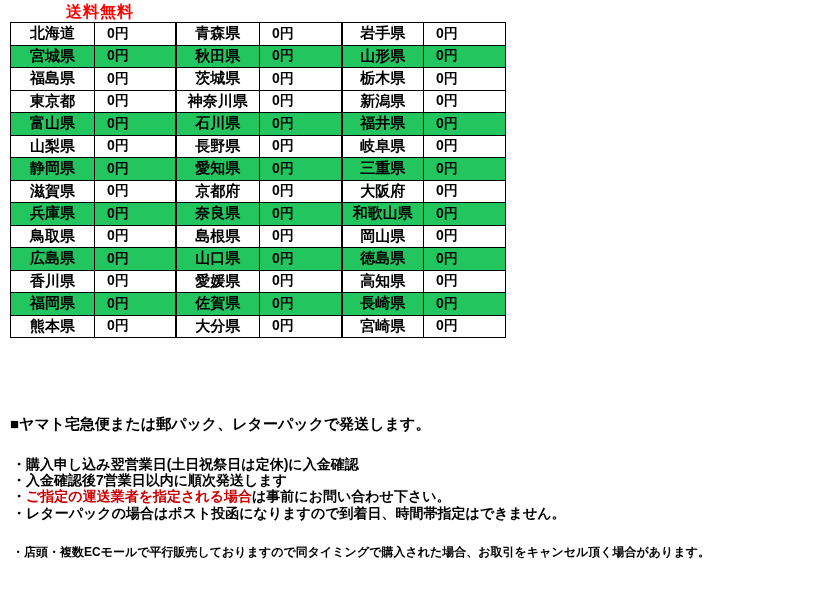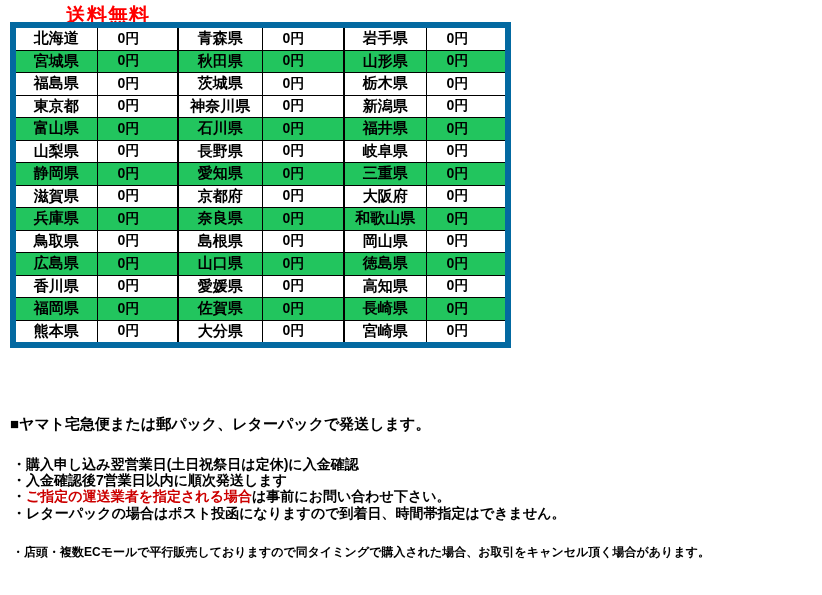--- a/index.html
+++ b/index.html
@@ -12,47 +12,47 @@
     position: relative;
     width: 822px;
     height: 595px;
     background: #ffffff;
     overflow: hidden;
   }
   .free-ship {
     position: absolute;
     left: 66px;
     top: 2px;
-    font-size: 20px;
+    font-size: 16px;
     font-weight: bold;
     color: #ff0000;
     letter-spacing: 1px;
     white-space: nowrap;
   }
   table.fee-table {
     position: absolute;
     left: 10px;
     top: 22px;
     border-collapse: collapse;
     table-layout: fixed;
-    border: 6px solid #0369a1;
+    border: 1px solid #0369a1;
   }
   table.fee-table td {
     border: 1px solid #000000;
     height: 21.5px;
     padding: 0;
     font-weight: bold;
     font-size: 15px;
     color: #000000;
     background: #ffffff;
     overflow: hidden;
     white-space: nowrap;
   }
   table.fee-table td.pref { text-align: center; }
-  table.fee-table td.fee  { text-align: left; padding-left: 20px; font-size: 14px; }
+  table.fee-table td.fee  { text-align: left; padding-left: 12px; font-size: 14px; }
   table.fee-table td.group-start { border-left: 2px solid #000000; }
   table.fee-table tr.alt td { background: #22c55e; }
   .heading {
     position: absolute;
     left: 10px;
     top: 415px;
     font-size: 15px;
     font-weight: bold;
     color: #000000;
     white-space: nowrap;

